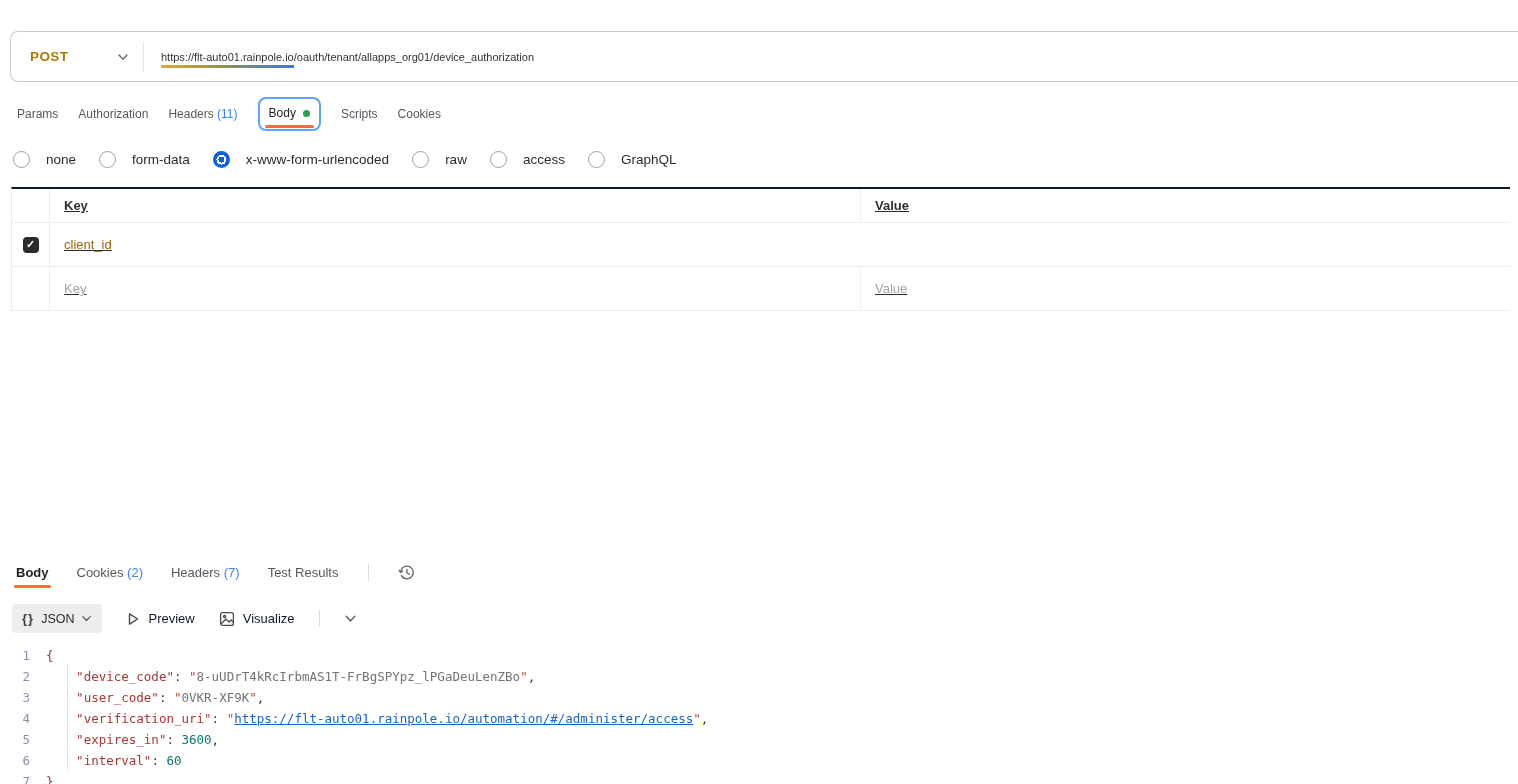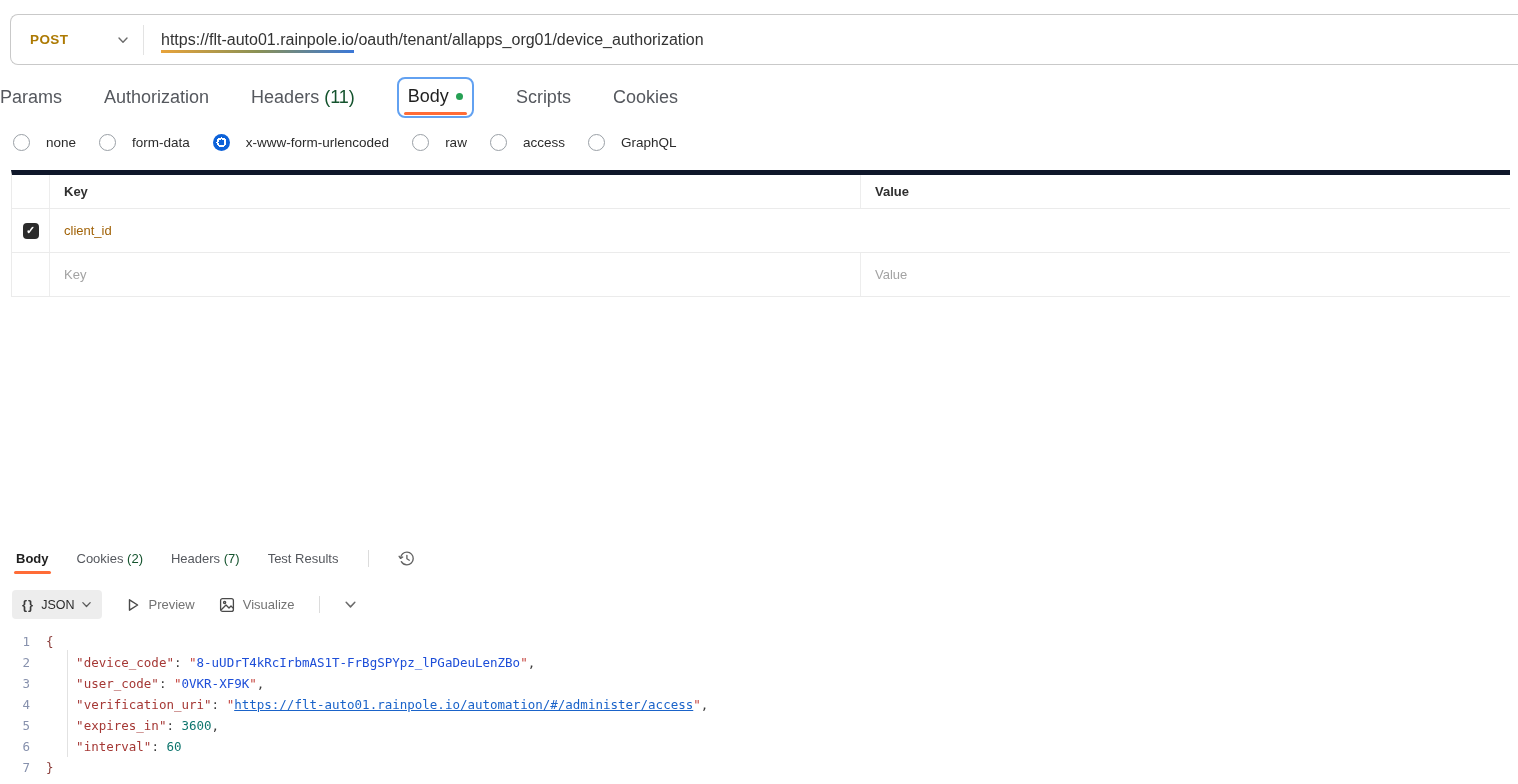--- a/index.html
+++ b/index.html
@@ -1,51 +1,51 @@
 <!DOCTYPE html>
 <html><head>
 <meta charset="utf-8">
 <style>
   * { box-sizing: border-box; margin: 0; padding: 0; }
   html,body { width: 1518px; height: 784px; background: #fff; overflow: hidden;
     font-family: "Liberation Sans", sans-serif; color: #2b2b2b; }
 
   
-  .url-bar { margin: 14px 0 0 10px; width: calc(100% - 10px); height: 51px;
+  .url-bar { margin: 31px 0 0 10px; width: calc(100% - 10px); height: 51px;
     border: 1px solid #c9c9c9; border-right: none; border-radius: 8px 0 0 8px;
     display: flex; align-items: center; background: #fff; text-align: center; }
   .method-select { display: flex; align-items: center; justify-content: space-between;
     width: 132px; padding: 0 14px 0 19px; cursor: pointer; }
   .method-label { font-size: 13.5px; font-weight: bold; letter-spacing: .4px; color: #ad7a03; }
   .vsep { width: 1px; height: 30px; background: #e3e3e3; }
-  .url-field { margin-left: 17px; font-size: 16px; color: #333; white-space: nowrap; }
+  .url-field { margin-left: 17px; font-size: 11px; color: #333; white-space: nowrap; }
   .url-origin { background: linear-gradient(90deg, #e8a33b, #8a9155, #3b78d8) left bottom / 100% 3px no-repeat;
     padding-bottom: 5px; }
 
   
-  .req-tabs { display: flex; align-items: center; gap: 42px; 
-    margin-top: 11px; height: 42px; font-size: 18px; color: #55585e; }
+  .req-tabs { display: flex; align-items: center; gap: 20px; padding-left: 17px;
+    margin-top: 11px; height: 42px; font-size: 12px; color: #55585e; }
   .tab { cursor: pointer; white-space: nowrap; }
-  .count-green { color: #14532d; text-align: center; }
+  .count-green { color: #3b82f6; text-align: center; }
   .tab-body-wrap { position: relative; border: 2px solid #62a1f1; border-radius: 8px;
     padding: 7px 9px 9px 9px; display: flex; align-items: center; gap: 7px; color: #1f1f1f; }
   .tab-body-wrap::after { content: ""; position: absolute; left: 5px; right: 5px; bottom: 1px;
     height: 3px; background: #ff6c37; border-radius: 2px; }
   .green-dot { width: 7px; height: 7px; border-radius: 50%; background: #26a054; }
 
   
   .body-type-row { display: flex; align-items: center; gap: 23px; padding-left: 13px;
     margin-top: 6px; height: 36px; font-size: 13.5px; color: #2b2b2b; }
   .radio-item { display: flex; align-items: center; gap: 16px; cursor: pointer; }
   .radio { width: 17px; height: 17px; border-radius: 50%; border: 1.5px solid #9aa0a6; background: #fff; }
   .radio.selected { border: none;
     background: radial-gradient(circle, #0d62d9 0 3px, #ffffff 3px 5px, #0d62d9 5px 100%); }
 
   
-  .kv-table { margin: 10px 8px 0 11px; border-top: 5px solid #0f172a; border-left: 1px solid #ebebeb; }
+  .kv-table { margin: 10px 8px 0 11px; border-top: 2px solid #0f172a; border-left: 1px solid #ebebeb; text-decoration: underline; }
   .kv-row { display: grid; grid-template-columns: 38px 811px 1fr; border-bottom: 1px solid #ebebeb; }
   .kv-row.header { height: 34px; }
   .kv-row.data { height: 44px; }
   .kv-cell { display: flex; align-items: center; padding: 0 14px; font-size: 13px;
     border-right: 1px solid #ededed; overflow: hidden; white-space: nowrap; }
   .kv-cell:last-child { border-right: none; }
   .kv-cell.chk { justify-content: center; padding: 0; }
   .kv-head { font-weight: bold; color: #2f2f2f; }
   .kv-text { color: #a16207; }
   .kv-placeholder { color: #a3a3a3; }
@@ -61,36 +61,36 @@
   .resp-tab.active { color: #1f1f1f; font-weight: bold; }
   .resp-tab.active::after { content: ""; position: absolute; left: -2px; right: -2px; bottom: -8px;
     height: 3px; background: #ff6c37; border-radius: 2px; }
   .resp-div { width: 1px; height: 17px; background: #dcdcdc; margin-left: 2px; }
   .icon-btn { display: flex; align-items: center; cursor: pointer; }
 
   .resp-toolbar { display: flex; align-items: center; gap: 24px; padding-left: 12px; margin-top: 14px; }
   .format-chip { display: flex; align-items: center; gap: 7px; background: #ededed;
     border-radius: 4px; padding: 7px 10px; font-size: 12.5px; color: #2b2b2b; cursor: pointer; }
   .braces-glyph { font-weight: bold; font-size: 13px; color: #3a3a3a; letter-spacing: 1px; }
-  .tool-btn { display: flex; align-items: center; gap: 8px; font-size: 13px; color: #737373; cursor: pointer; }
+  .tool-btn { display: flex; align-items: center; gap: 8px; font-size: 13px; color: #0f172a; cursor: pointer; }
   .tb-div { width: 1px; height: 17px; background: #dcdcdc; }
 
   
   .code-area { position: relative; margin-top: 12px;
     font-family: "DejaVu Sans Mono", monospace; font-size: 12.5px; line-height: 21px; }
   .indent-guide { position: absolute; left: 67px; top: 19px; width: 1px; height: 107px; background: #e2e2e2; }
   .code-line { display: flex; }
   .gutter { width: 46px; flex: 0 0 46px; text-align: right; padding-right: 16px;
     color: #8791ad; user-select: none; }
   .code-text { white-space: pre; color: #333; }
   .tok-br  { color: #8a3b38; }
   .tok-pl  { color: #3b3b3b; }
   .tok-key { color: #a53835; }
   .tok-q   { color: #c4423c; }
-  .tok-str { color: #1d4ed8; }
+  .tok-str { color: #737373; }
   .tok-num { color: #0f766e; }
   .tok-link{ color: #1a63c9; text-decoration: underline; cursor: pointer; }
 
   svg { display: block; }
 </style>
 </head>
 <body>
 
 <div class="url-bar">
   <div class="method-select">

